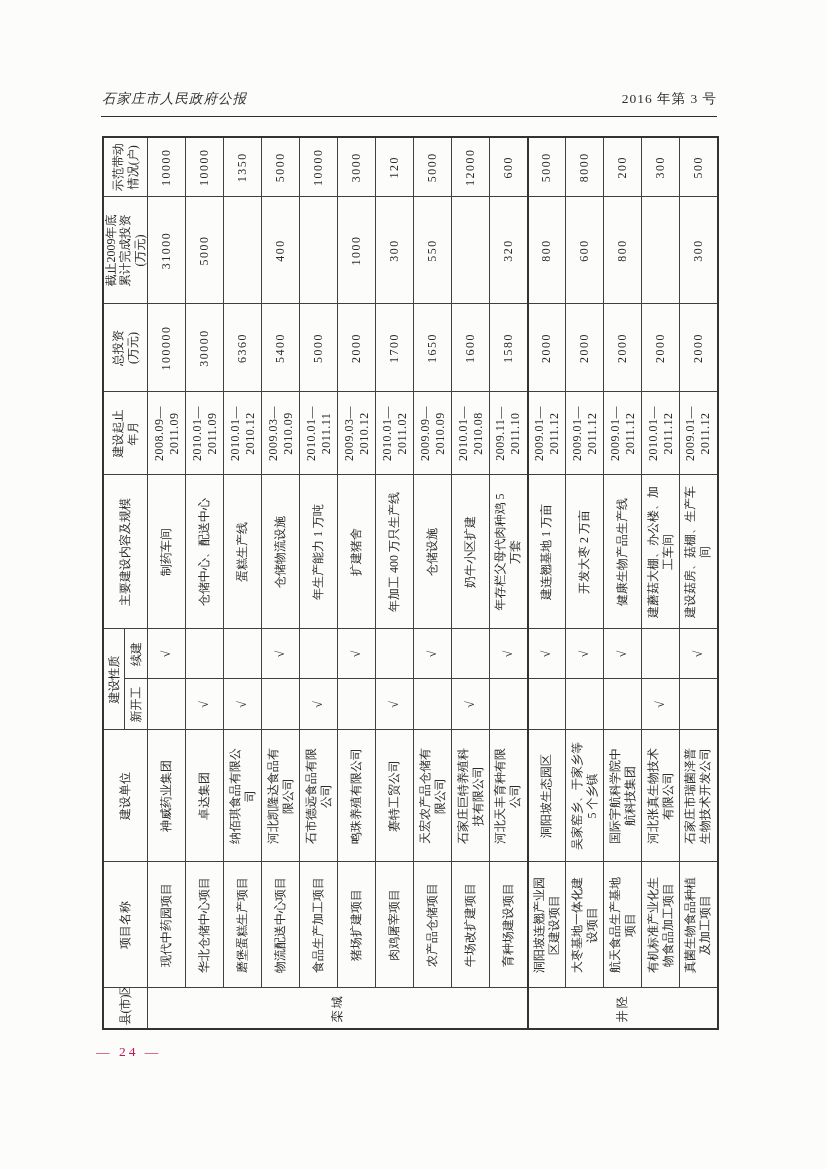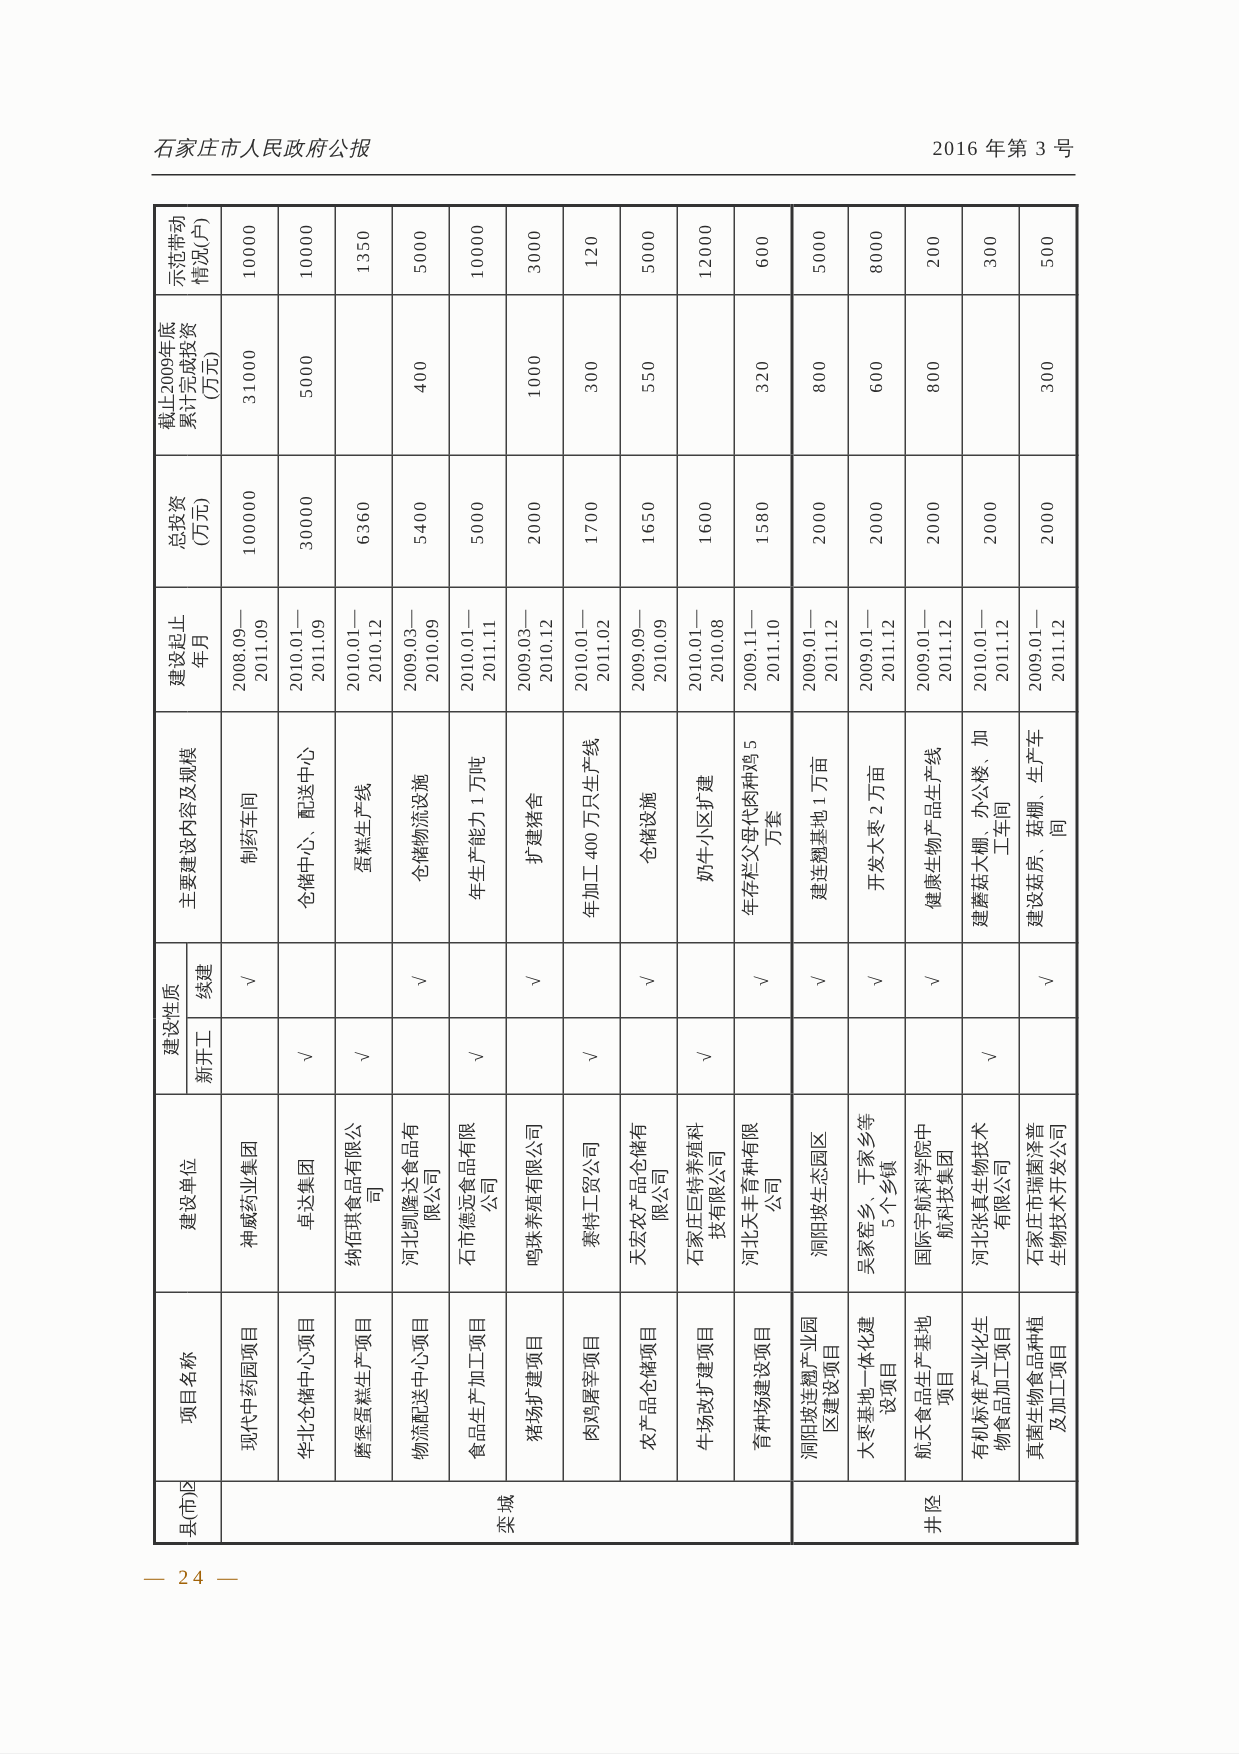--- a/index.html
+++ b/index.html
@@ -43,21 +43,21 @@
   .th-region{font-size:10.5px;letter-spacing:-0.5px;}
   .th-completed{font-size:11px;line-height:1.2;}
   .num{font-size:11.5px;letter-spacing:1.5px;}
   .period{font-size:11px;letter-spacing:.5px;line-height:1.4;}
   .chk{font-size:13px;color:#4a4a4a;}
   .region{font-size:12.5px;letter-spacing:2px;}
   tbody tr.group-start td{border-top:2px solid #333;}
   
   .pageno{
     position:absolute;left:96px;top:1044px;
-    font-size:13.5px;letter-spacing:3px;color:#a16207;
+    font-size:13.5px;letter-spacing:3px;color:#be185d;
   }
 </style>
 </head>
 <body>
 
 <div class="sheet">
 
   <div class="page-head">
     <span class="head-title">石家庄市人民政府公报</span>
     <span class="head-issue">2016 年第 3 号</span>

